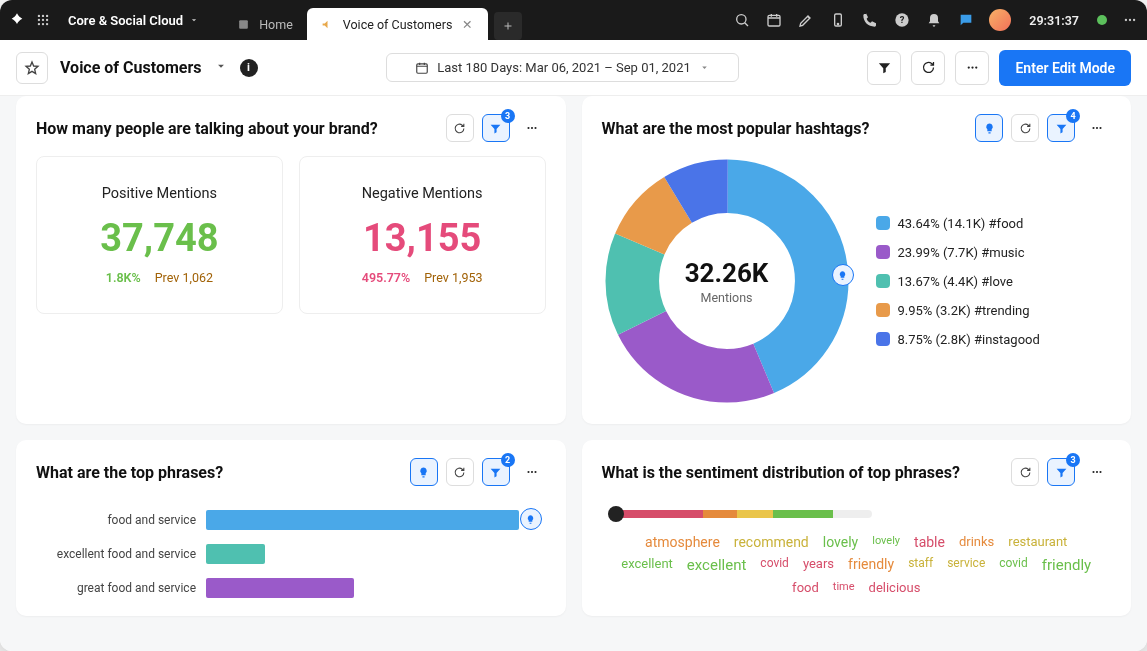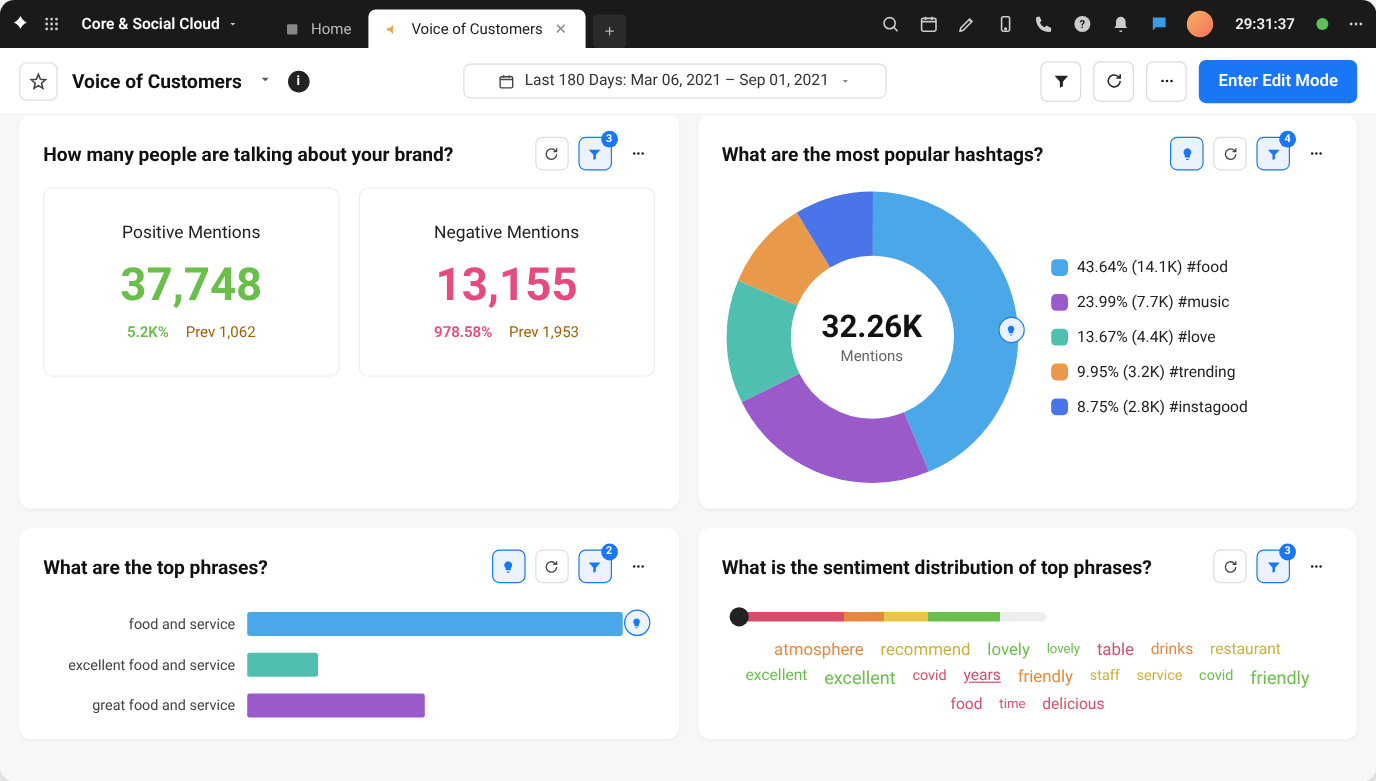--- a/index.html
+++ b/index.html
@@ -275,29 +275,29 @@
                   <circle cx="18" cy="12" r="1.8"></circle>
                 </svg>
               </div>
           </div>
         </div>
         <div class="metrics">
           <div class="metric-box">
             <div class="metric-label">Positive Mentions</div>
             <div class="metric-value positive">37,748</div>
             <div class="metric-delta">
-              <span class="delta-pos">5.2K%</span>
+              <span class="delta-pos">1.8K%</span>
               <span class="delta-prev">Prev 1,062</span>
             </div>
           </div>
           <div class="metric-box">
             <div class="metric-label">Negative Mentions</div>
             <div class="metric-value negative">13,155</div>
             <div class="metric-delta">
-              <span class="delta-neg">978.58%</span>
+              <span class="delta-neg">495.77%</span>
               <span class="delta-prev">Prev 1,953</span>
             </div>
           </div>
         </div>
       </div>
 
       <div class="card">
         <div class="card-header">
           <div class="card-title">What are the most popular hashtags?</div>
           <div class="card-actions">
@@ -458,21 +458,21 @@
               <span style="color: rgb(229, 138, 60); font-size: 14px;">atmosphere</span>
               <span style="color: rgb(201, 178, 58); font-size: 14px;">recommend</span>
               <span style="color: rgb(106, 191, 75); font-size: 14px;">lovely</span>
               <span style="color: rgb(106, 191, 75); font-size: 11px;">lovely</span>
               <span style="color: rgb(214, 77, 106); font-size: 14px;">table</span>
               <span style="color: rgb(229, 138, 60); font-size: 13px;">drinks</span>
               <span style="color: rgb(201, 178, 58); font-size: 13px;">restaurant</span>
               <span style="color: rgb(106, 191, 75); font-size: 13px;">excellent</span>
               <span style="color: rgb(106, 191, 75); font-size: 15px;">excellent</span>
               <span style="color: rgb(214, 77, 106); font-size: 12px;">covid</span>
-              <span style="color: rgb(214, 77, 106); font-size: 13px; text-decoration: underline;">years</span>
+              <span style="color: rgb(214, 77, 106); font-size: 13px;">years</span>
               <span style="color: rgb(229, 138, 60); font-size: 14px;">friendly</span>
               <span style="color: rgb(201, 178, 58); font-size: 12px;">staff</span>
               <span style="color: rgb(201, 178, 58); font-size: 12px;">service</span>
               <span style="color: rgb(106, 191, 75); font-size: 12px;">covid</span>
               <span style="color: rgb(106, 191, 75); font-size: 15px;">friendly</span>
               <span style="color: rgb(214, 77, 106); font-size: 13px;">food</span>
               <span style="color: rgb(214, 77, 106); font-size: 11px;">time</span>
               <span style="color: rgb(214, 77, 106); font-size: 13px;">delicious</span>
             </div>
         </div>

